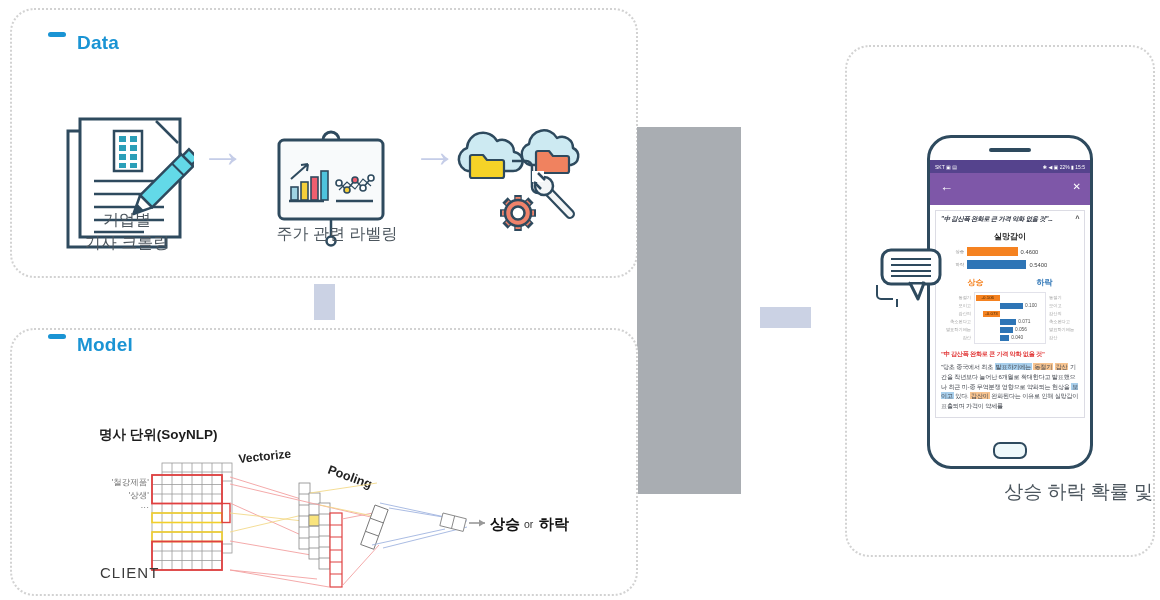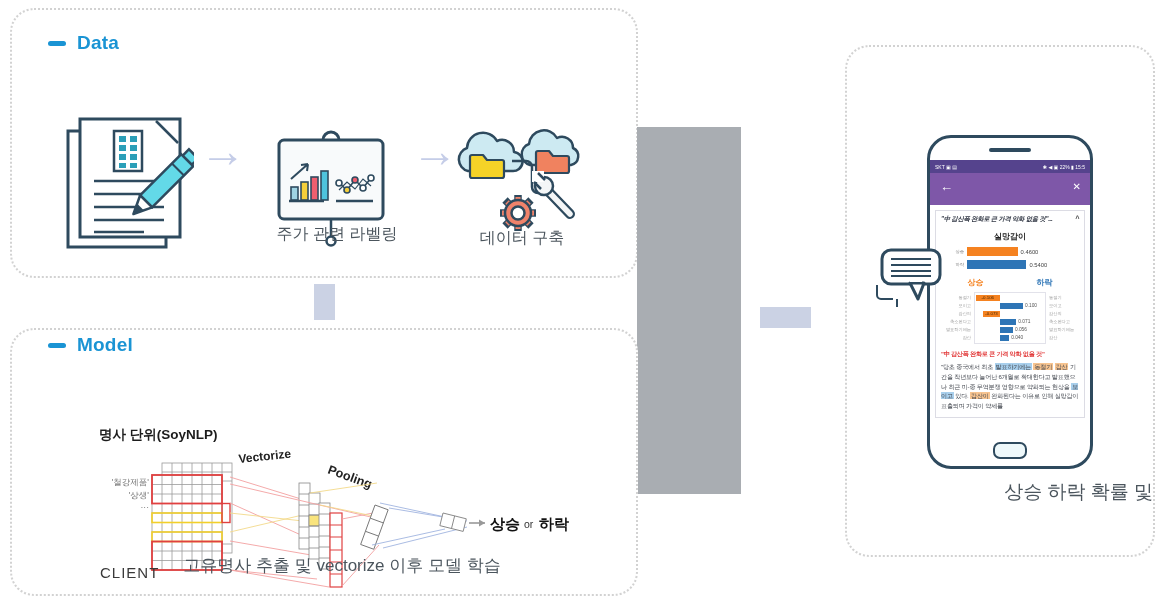--- a/index.html
+++ b/index.html
@@ -2,21 +2,21 @@
 <html><head>
 <meta charset="utf-8">
 <style>
   html,body{margin:0;padding:0;background:#fff;}
   .stage{position:relative;width:1160px;height:600px;background:#fff;overflow:hidden;
          font-family:"Liberation Sans","DejaVu Sans",sans-serif;}
   .box{position:absolute;background:#fff;border:2px dotted #d2d2d2;border-radius:24px;}
   #data-box{left:10px;top:8px;width:624px;height:266px;}
   #model-box{left:10px;top:328px;width:624px;height:264px;}
   #app-box{left:845px;top:45px;width:306px;height:508px;}
-  .sec-title{position:absolute;display:flex;align-items:center;gap:11px;
+  .sec-title{position:absolute;display:flex;align-items:flex-start;gap:11px;
              color:#1a94d4;font-size:19px;font-weight:bold;letter-spacing:.2px;}
   .sec-dash{width:18px;height:5px;background:#1a94d4;border-radius:3px;display:inline-block;}
   .gray-bar{position:absolute;left:637px;top:127px;width:104px;height:367px;background:#a9adb2;}
   .conn{position:absolute;background:#cbd2e4;}
   #conn-1{left:314px;top:284px;width:21px;height:36px;}
   #conn-2{left:760px;top:307px;width:51px;height:21px;}
   .flow-arrow{position:absolute;color:#c5cde8;font-size:46px;font-weight:bold;line-height:1;}
   .step-label{position:absolute;text-align:center;color:#4b555d;font-size:16px;line-height:1.45;}
   .icon-wrap{position:absolute;margin-top:47px;}
   
@@ -167,25 +167,26 @@
           <line x1="92" y1="64" x2="116" y2="89" stroke="#2e4a5e" stroke-width="10" stroke-linecap="round"></line>
           <line x1="92" y1="64" x2="116" y2="89" stroke="#f4f6f7" stroke-width="5.5" stroke-linecap="round"></line>
           <circle cx="90" cy="61" r="9" fill="#f4f6f7" stroke="#2e4a5e" stroke-width="2.5"></circle>
           <rect x="78" y="46" width="12" height="11" fill="#fff" stroke="none"></rect>
           <path d="M84,48 l7,7" stroke="#2e4a5e" stroke-width="2.5"></path>
           <path d="M80,57 l7,7" stroke="#2e4a5e" stroke-width="2.5"></path>
         </g>
       </svg>
     </div>
 
+    <div class="step-label" style="left:30px;top:198px;width:170px;">
+      <div>기업별</div>
+      <div>기사 크롤링</div>
+    </div>
     <div class="step-label" style="left:235px;top:212px;width:180px;">
       <div>주가 관련 라벨링</div>
-    </div>
-    <div class="step-label" style="left:425px;top:216px;width:170px;">
-      <div>데이터 구축</div>
     </div>
   </div>
 
   <div class="conn" id="conn-1"></div>
   <div class="gray-bar"></div>
   <div class="conn" id="conn-2"></div>
 
   <div class="box" id="model-box">
     <div class="sec-title" style="left:36px;top:4px;">
       <span class="sec-dash"></span>
@@ -280,21 +281,20 @@
         <line x1="392" y1="100" x2="408" y2="100" stroke="#999" stroke-width="1.6"></line>
         <path d="M408,100 l-6,-3.5 v7 z" fill="#999"></path>
 
         <text x="413" y="106" font-size="15" font-weight="bold" fill="#111">상승</text>
         <text x="447" y="105" font-size="10.5" fill="#333">or</text>
         <text x="462" y="106" font-size="15" font-weight="bold" fill="#111">하락</text>
       </svg>
     </div>
 
     <div class="mini-label" style="left:88px;top:234px;">CLIENT</div>
-    <div class="model-caption" style="left:160px;top:224px;width:340px;">고유명사 추출 및 vectorize 이후 모델 학습</div>
   </div>
 
   <div class="box" id="app-box">
 
     <div class="bubble">
       <svg width="78" height="66" viewBox="0 0 78 66">
         <rect x="10" y="3" width="58" height="34" rx="9" fill="#fff" stroke="#2e4a5e" stroke-width="3"></rect>
         <g stroke="#2e4a5e" stroke-width="2.2">
           <line x1="19" y1="12" x2="59" y2="12"></line>
           <line x1="19" y1="18" x2="59" y2="18"></line>

